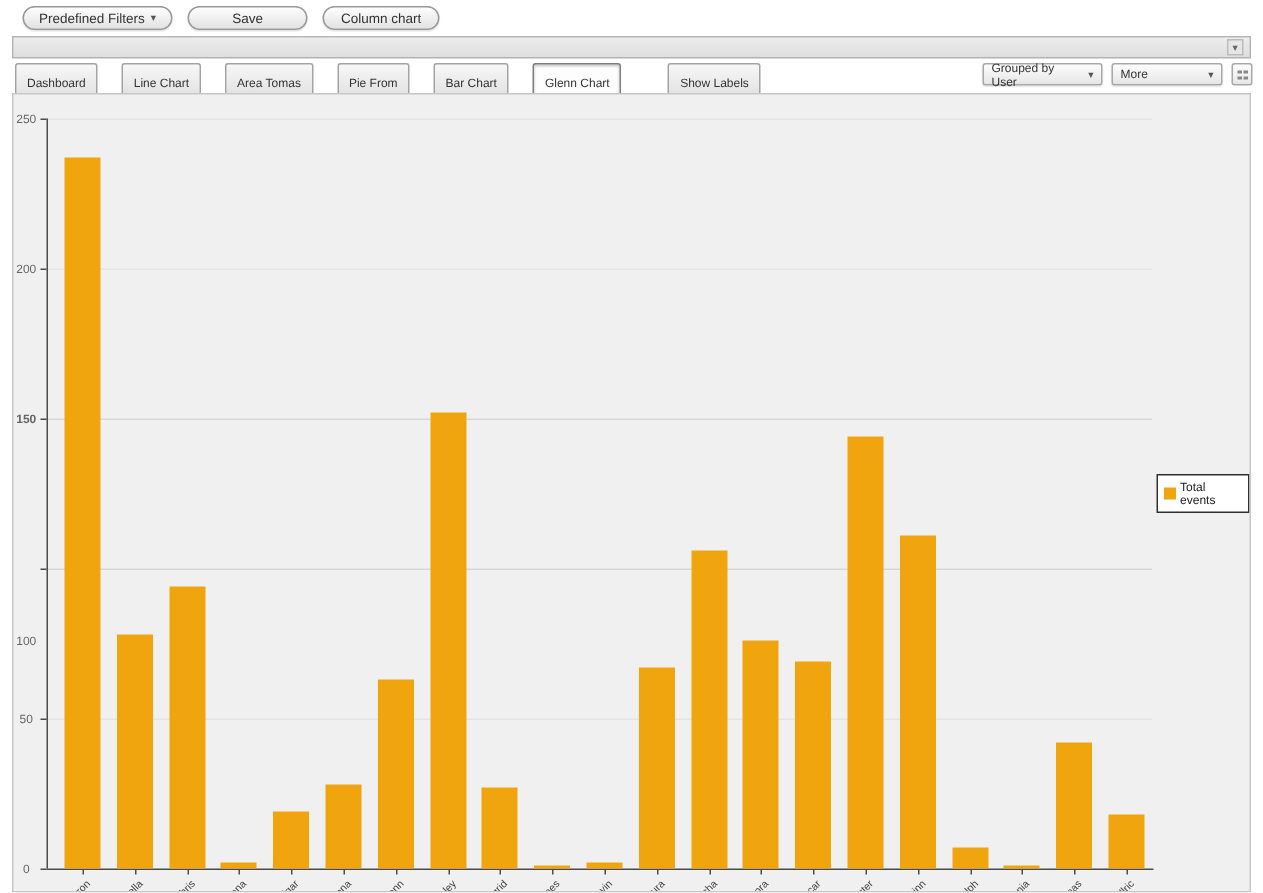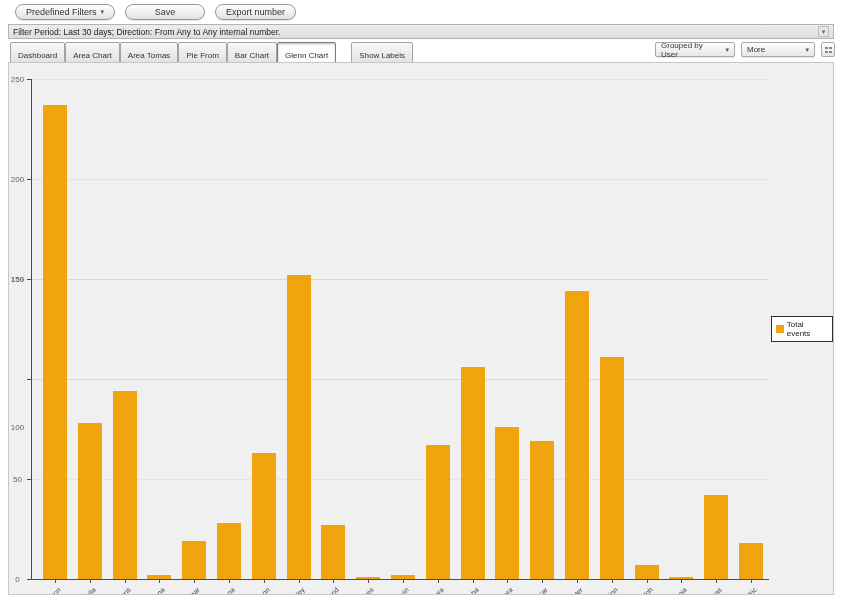--- a/index.html
+++ b/index.html
@@ -17,21 +17,21 @@
   
   .filterbar { position: absolute; top: 24px; left: 8px; width: 826px; height: 15px;
     border: 1px solid #b3b3b3; background: linear-gradient(#ededed, #dedede);
     display: flex; align-items: center; padding: 0 4px; font-size: 8.5px; color: #222; }
   .filterbar .spacer { flex: 1; }
   .chev-box { width: 11px; height: 11px; border: 1px solid #bbb; background: #e6e6e6;
     font-size: 7px; color: #666; display: flex; align-items: center; justify-content: center; }
 
   
   .tabrow { position: absolute; top: 42px; left: 10px; display: flex; align-items: center; }
-  .tab { height: 26px; padding: 0 7px; margin-right: 0; border: 1px solid #a3a3a3;
+  .tab { height: 26px; padding: 0 7px; margin-right: 16px; border: 1px solid #a3a3a3;
     border-radius: 2px; background: linear-gradient(#f7f7f7, #dedede); font-size: 8px;
     color: #333; display: inline-flex; align-items: center; white-space: nowrap; cursor: default; }
   .tab.active { background: #fdfdfd; border-color: #7d7d7d;
     box-shadow: inset 0 1px 2px rgba(0,0,0,.25); }
   .tab.detached { margin-left: 15px; }
 
   .right-controls { position: absolute; top: 42px; left: 655px; display: flex; gap: 6px; align-items: center; }
   .select { height: 15px; border: 1px solid #a8a8a8; border-radius: 2px;
     background: linear-gradient(#fdfdfd, #e6e6e6); font-size: 8px; color: #333;
     display: inline-flex; align-items: center; justify-content: space-between;
@@ -74,33 +74,32 @@
 
 <div class="toolbar">
     <div class="tb-btn" style="min-width: 74px;">
       <span>Predefined Filters</span>
       <span class="caret">▾</span>
     </div>
     <div class="tb-btn" style="min-width: 80px;">
       <span>Save</span>
     </div>
     <div class="tb-btn" style="min-width: 78px;">
-      <span>Export number</span>
+      <span>Column chart</span>
     </div>
   </div>
 
 <div class="filterbar">
-  <span>Filter Period: Last 30 days; Direction: From Any to Any internal number.</span>
   <span class="spacer"></span>
   <span class="chev-box">▾</span>
 </div>
 
 <div class="tabrow">
     <div class="tab">Dashboard</div>
-    <div class="tab">Area Chart</div>
+    <div class="tab">Line Chart</div>
     <div class="tab">Area Tomas</div>
     <div class="tab">Pie From</div>
     <div class="tab">Bar Chart</div>
     <div class="tab active">Glenn Chart</div>
     <div class="tab detached">Show Labels</div>
   </div>
 
 <div class="right-controls">
   <div class="select sel-grouped">
     <span>Grouped by User</span>

